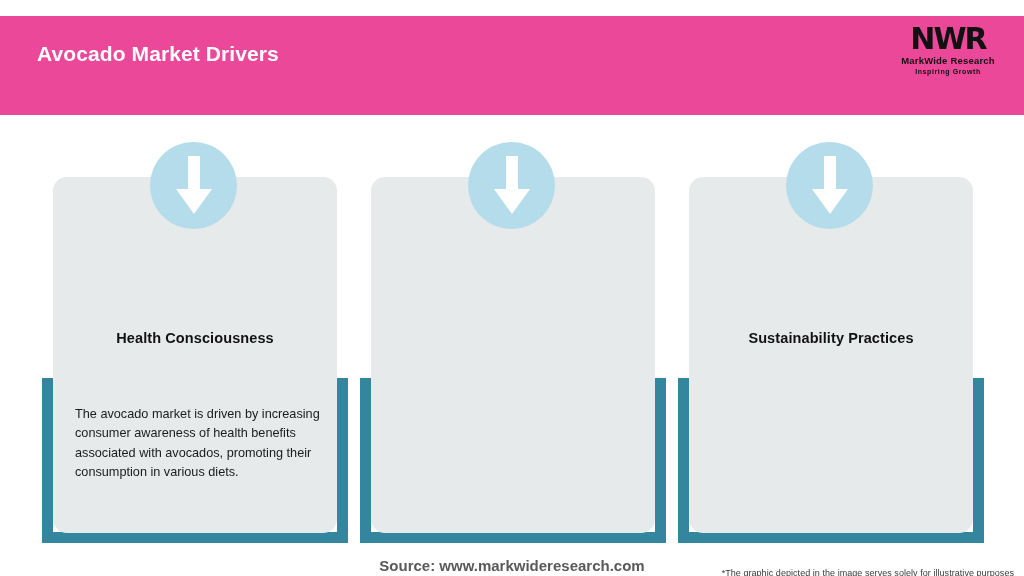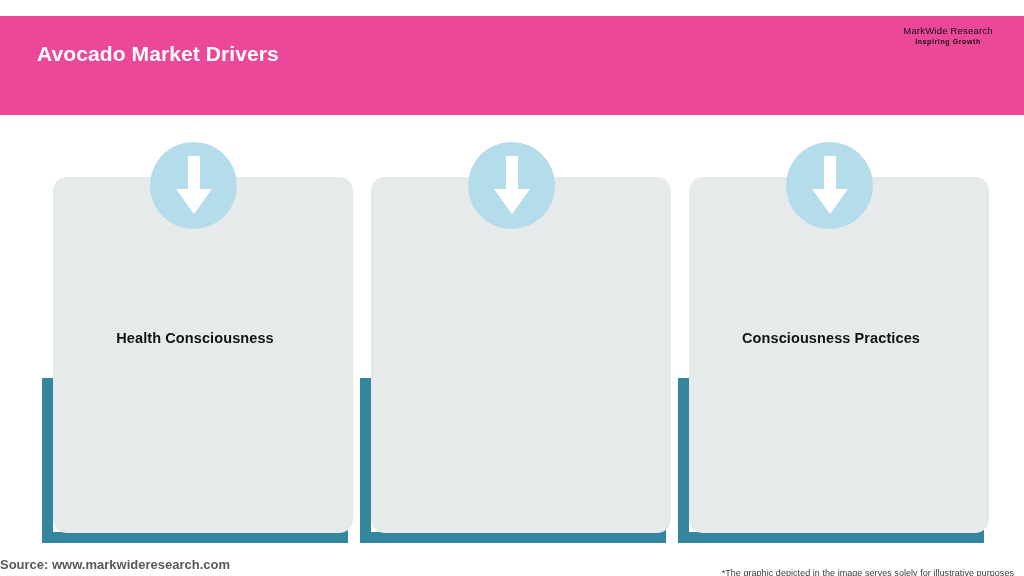--- a/index.html
+++ b/index.html
@@ -49,21 +49,21 @@
     font-size: 30px;
     font-weight: bold;
     color: #111111;
     letter-spacing: -2px;
     line-height: 30px;
     font-family: "DejaVu Sans", sans-serif;
   }
   .logo-name {
     display: block;
     font-size: 9.5px;
-    font-weight: normal;
+    font-weight: bold;
     color: #111111;
     line-height: 12px;
     margin-top: 1px;
     letter-spacing: 0.2px;
   }
   .logo-tag {
     display: block;
     font-size: 7px;
     font-weight: bold;
     color: #111111;
@@ -105,21 +105,20 @@
 
   
   .card {
     position: absolute;
     left: 11px;
     top: 78px;
     width: 284px;
     height: 356px;
     background: #e6eaeb;
     border-radius: 14px;
-    padding-left: 16px;
   }
 
   
   .badge {
     position: absolute;
     left: 108px;
     top: 43px;
     width: 87px;
     height: 87px;
     border-radius: 50%;
@@ -153,52 +152,54 @@
     color: #1b1b1b;
     font-family: "Liberation Sans", sans-serif;
   }
 
   
   .source {
     position: absolute;
     left: 0;
     top: 557px;
     width: 1024px;
-    text-align: left;
-    font-size: 13px;
+    text-align: center;
+    font-size: 15px;
     font-weight: bold;
     color: #595959;
   }
   .disclaimer {
     position: absolute;
     right: 10px;
     top: 568px;
     font-size: 9px;
     color: #3a3a3a;
     letter-spacing: 0.05px;
   }
 </style>
 </head>
 <body>
 
 <div class="header">
   <div class="header-title">Avocado Market Drivers</div>
 
   <div class="logo">
+    <span class="logo-mark">NWR</span>
     <span class="logo-name">MarkWide Research</span>
     <span class="logo-tag">Inspiring Growth</span>
   </div>
 </div>
 
 <div class="cards">
 
   <div class="card-col c0">
     <div class="frame"></div>
     <div class="card">
       <div class="card-title">Health Consciousness</div>
+      <div class="card-body">The avocado market is driven by increasing consumer awareness of health benefits associated with avocados, promoting their consumption in various diets.</div>
     </div>
     <div class="badge">
       <svg width="40" height="60" viewBox="0 0 40 60" xmlns="http://www.w3.org/2000/svg">
         <path d="M14 0 L26 0 L26 33 L38 33 L20 58 L2 33 L14 33 Z" fill="#ffffff"></path>
       </svg>
     </div>
   </div>
 
   <div class="card-col c1">
     <div class="frame"></div>
@@ -207,21 +208,21 @@
     <div class="badge">
       <svg width="40" height="60" viewBox="0 0 40 60" xmlns="http://www.w3.org/2000/svg">
         <path d="M14 0 L26 0 L26 33 L38 33 L20 58 L2 33 L14 33 Z" fill="#ffffff"></path>
       </svg>
     </div>
   </div>
 
   <div class="card-col c2">
     <div class="frame"></div>
     <div class="card">
-      <div class="card-title">Consciousness Practices</div>
+      <div class="card-title">Sustainability Practices</div>
     </div>
     <div class="badge">
       <svg width="40" height="60" viewBox="0 0 40 60" xmlns="http://www.w3.org/2000/svg">
         <path d="M14 0 L26 0 L26 33 L38 33 L20 58 L2 33 L14 33 Z" fill="#ffffff"></path>
       </svg>
     </div>
   </div>
 
 </div>
 

